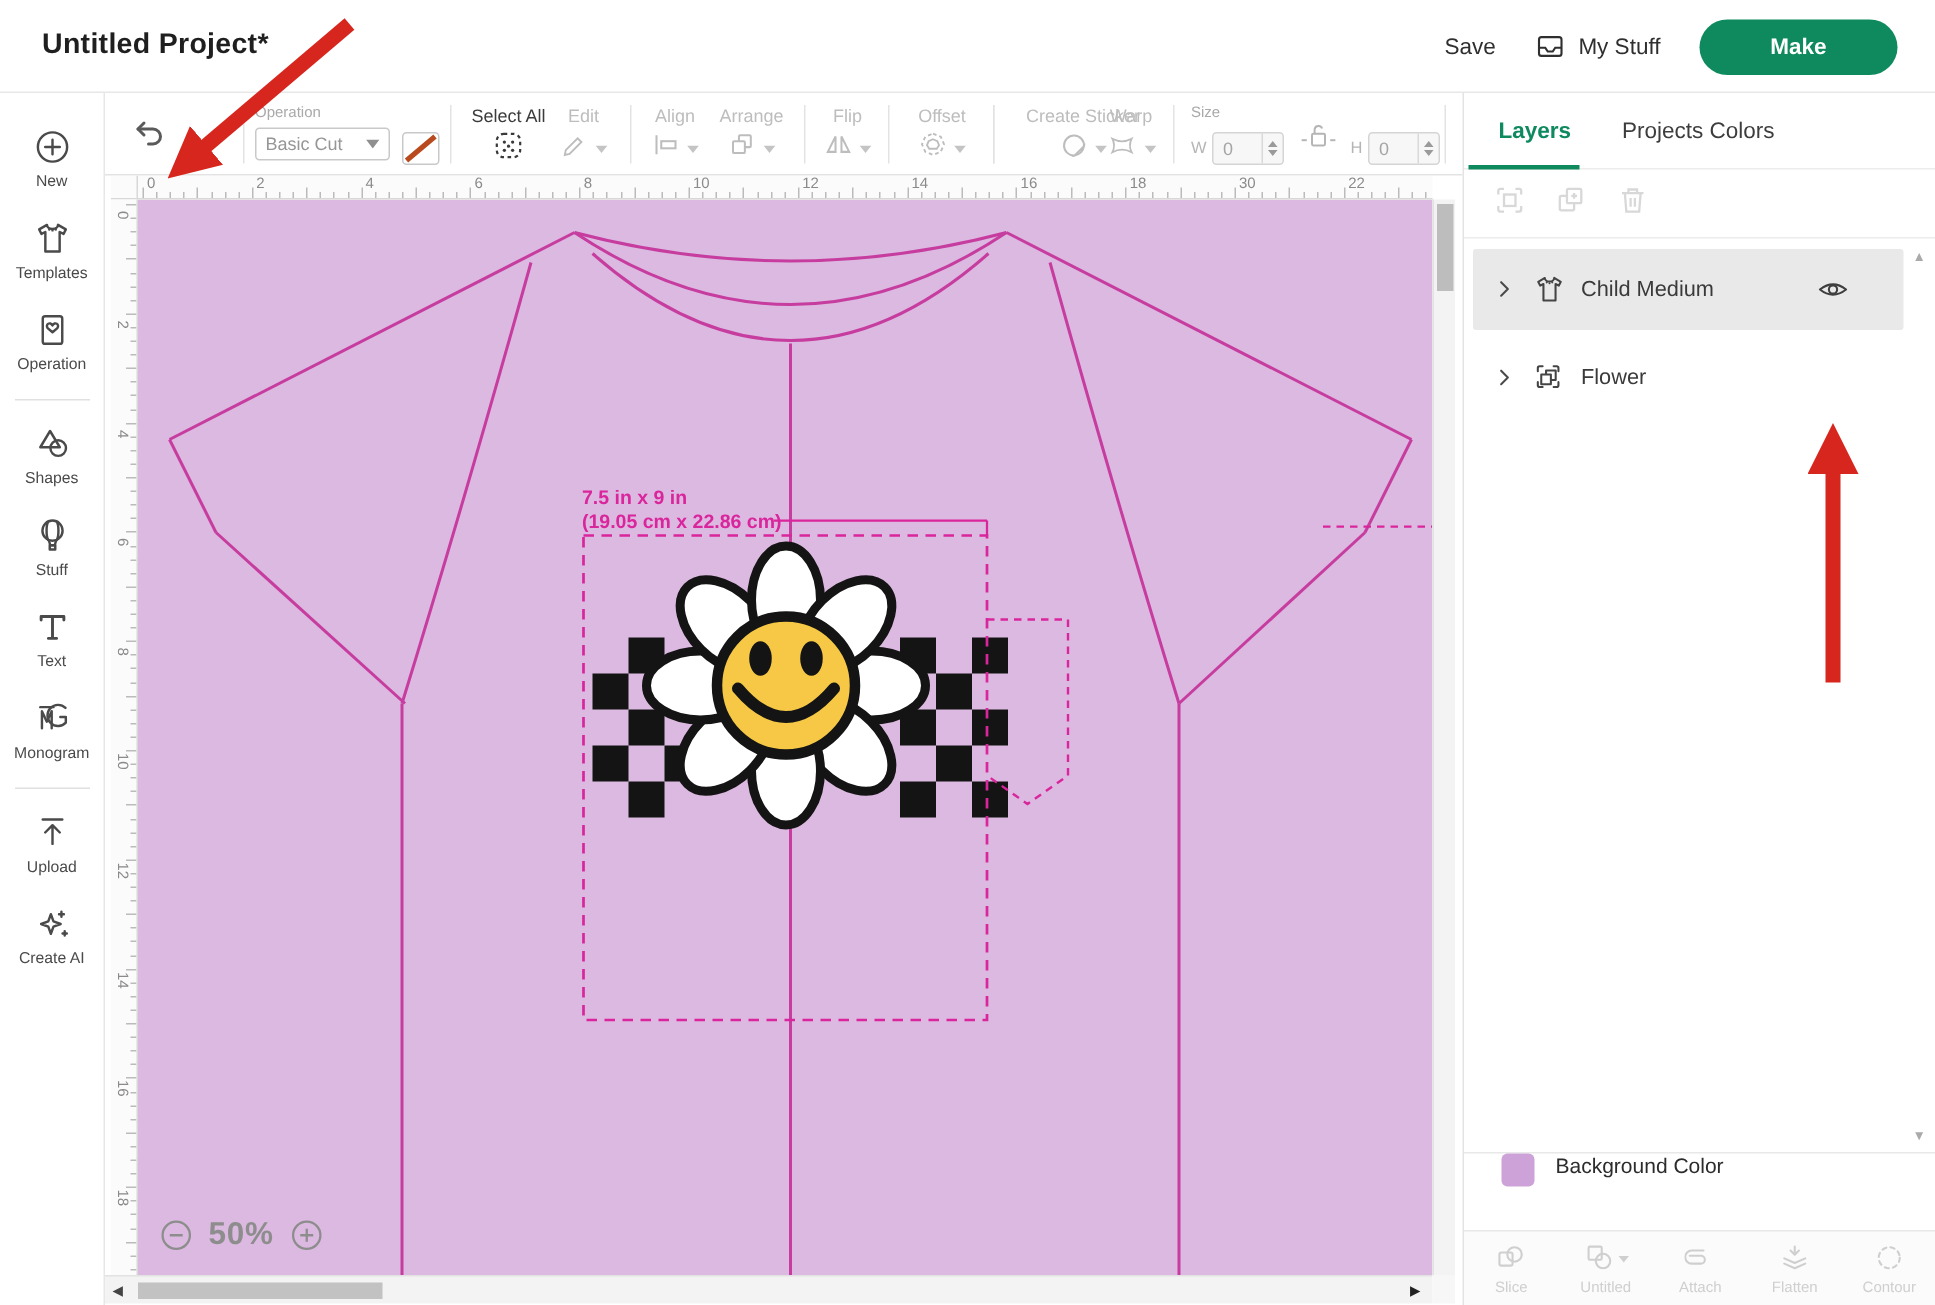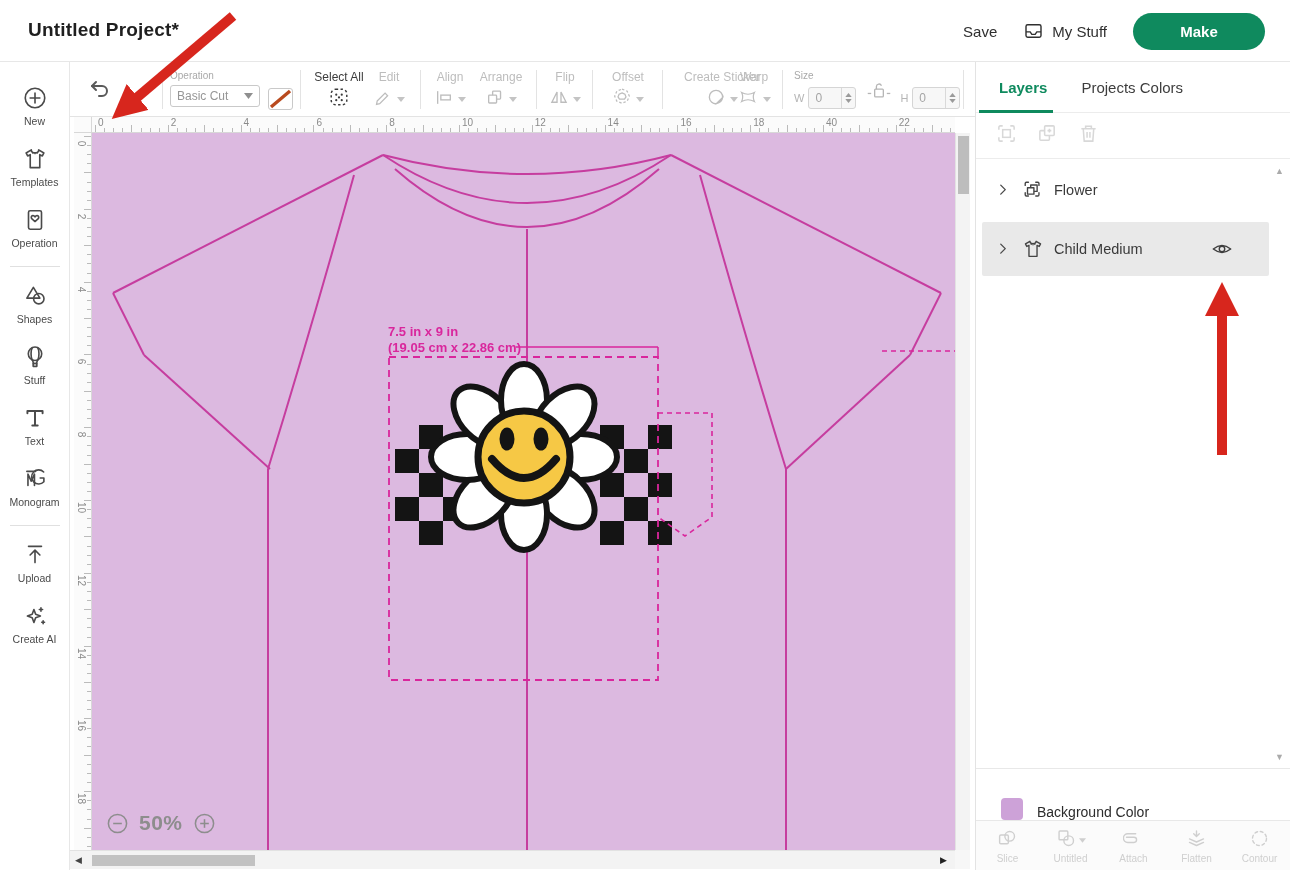--- a/index.html
+++ b/index.html
@@ -91,21 +91,21 @@
   .layer-actions { height:46px; border-bottom:1px solid #ececec; display:flex; align-items:center; gap:20px; padding-left:20px; }
   .layer-rows { position:absolute; left:6px; top:104px; width:287px; }
   .layer-row { position:relative; height:48px; display:flex; align-items:center; gap:10px; padding-left:12px;
                border-radius:2px; margin-bottom:8px; cursor:pointer; }
   .layer-row.selected { background:#e9e9e9; height:54px; }
   .layer-row .lname { font-size:14.5px; color:#3a3a3a; }
   .layer-row .eye { margin-left:auto; margin-right:36px; display:flex; cursor:pointer; }
   .pscroll-up { position:absolute; right:6px; top:104px; font-size:9px; color:#aaa; }
   .pscroll-dn { position:absolute; right:6px; top:690px; font-size:9px; color:#aaa; }
   .bgcolor { position:absolute; left:0; top:706px; width:315px; height:52px; border-top:1px solid #e8e8e8;
-             display:flex; align-items:flex-end; }
+             display:flex; align-items:flex-start; }
   .bg-swatch { width:22px; height:22px; border-radius:4px; background:var(--bg-swatch,#cda2d8); margin-left:25px; cursor:pointer; }
   .bg-label { font-size:14px; color:#2c2c2c; margin-left:14px; }
   .pfooter { position:absolute; left:0; top:758px; width:315px; height:50px; background:#fbfbfb;
              border-top:1px solid #e8e8e8; display:flex; }
   .f-item { flex:1; display:flex; flex-direction:column; align-items:center; justify-content:center; gap:4px; color:#cfcfcf; }
   .f-item .flbl { font-size:10px; }
   .f-ic { display:flex; align-items:center; gap:2px; }
 
   .arrow { position:absolute; z-index:9; pointer-events:none; }
 </style>
@@ -501,21 +501,21 @@
       <span class="rt-num" style="left: 6px;">0</span>
       <span class="rt-num" style="left: 78.8px;">2</span>
       <span class="rt-num" style="left: 151.6px;">4</span>
       <span class="rt-num" style="left: 224.4px;">6</span>
       <span class="rt-num" style="left: 297.2px;">8</span>
       <span class="rt-num" style="left: 370px;">10</span>
       <span class="rt-num" style="left: 442.8px;">12</span>
       <span class="rt-num" style="left: 515.6px;">14</span>
       <span class="rt-num" style="left: 588.4px;">16</span>
       <span class="rt-num" style="left: 661.2px;">18</span>
-      <span class="rt-num" style="left: 734px;">40</span>
+      <span class="rt-num" style="left: 734px;">30</span>
       <span class="rt-num" style="left: 806.8px;">22</span>
     </div>
   <div class="ruler-left" id="ruler-left">
       <div class="rl-tick" style="top: 3px; width: 7px;"></div>
       <div class="rl-tick" style="top: 12.1px; width: 4px;"></div>
       <div class="rl-tick" style="top: 21.2px; width: 4px;"></div>
       <div class="rl-tick" style="top: 30.3px; width: 4px;"></div>
       <div class="rl-tick" style="top: 39.4px; width: 7px;"></div>
       <div class="rl-tick" style="top: 48.5px; width: 4px;"></div>
       <div class="rl-tick" style="top: 57.6px; width: 4px;"></div>
@@ -716,57 +716,57 @@
       <span>
         <svg width="21" height="21" viewBox="0 0 22 22" fill="none" stroke="#d8d8d8" stroke-width="1.6">
           <path d="M3.5,6 h15"></path>
             <path d="M8,6 V3.5 h6 V6"></path>
             <path d="M5.5,6 l1,13 h9 l1,-13"></path>
           <path d="M9.5,9.5 v6 M12.5,9.5 v6"></path>
           </svg></span>
     </div>
 
     <div class="layer-rows" id="layer-rows">
+        <div class="layer-row selected">
+          <span style="display: flex;">
+            <svg width="18" height="18" viewBox="0 0 24 24" fill="none" stroke="#4a4a4a" stroke-width="1.8" stroke-linecap="round" stroke-linejoin="round">
+              <path d="M9,5.5 L15,11.5 9,17.5"></path>
+            </svg>
+          </span>
+          <span style="display: flex;">
+            <svg width="22" height="22" viewBox="0 0 24 24" fill="none" stroke="#444" stroke-width="1.5" stroke-linecap="round" stroke-linejoin="round">
+              <path d="M8.6,3.6 L3.8,6.4 5.2,9.2 7.6,8 V20 h8.8 V8 l2.4,1.2 1.4,-2.8 L15.4,3.6 a3.4,2.6 0 0 1 -6.8,0 Z"></path>
+              <path d="M10,6.8 h0.01 M12,7.4 h0.01 M14,6.8 h0.01" stroke-dasharray="0.1 2"></path>
+            </svg>
+          </span>
+          <span class="lname">Child Medium</span>
+          <span class="eye">
+            <svg width="22" height="22" viewBox="0 0 24 24" fill="none" stroke="#3f3f3f" stroke-width="1.5" stroke-linecap="round" stroke-linejoin="round">
+              <path d="M2.5,12 Q12,4.5 21.5,12 Q12,19.5 2.5,12 Z"></path>
+              <circle cx="12" cy="12" r="3"></circle>
+            </svg>
+          </span>
+        </div>
         <div class="layer-row">
           <span style="display: flex;">
             <svg width="18" height="18" viewBox="0 0 24 24" fill="none" stroke="#4a4a4a" stroke-width="1.8" stroke-linecap="round" stroke-linejoin="round">
               <path d="M9,5.5 L15,11.5 9,17.5"></path>
             </svg>
           </span>
           <span style="display: flex;">
             <svg width="22" height="22" viewBox="0 0 24 24" fill="none" stroke="#444" stroke-width="1.5" stroke-linecap="round" stroke-linejoin="round">
               <path d="M3.5,7 V4.8 a1.3,1.3 0 0 1 1.3,-1.3 H7"></path>
               <path d="M15,3.5 h2.2 a1.3,1.3 0 0 1 1.3,1.3 V7"></path>
               <path d="M18.5,15 v2.2 a1.3,1.3 0 0 1 -1.3,1.3 H15"></path>
               <path d="M7,18.5 H4.8 a1.3,1.3 0 0 1 -1.3,-1.3 V15"></path>
               <rect x="9.5" y="6.5" width="7" height="7"></rect>
               <rect x="6" y="9.5" width="7" height="7" fill="#fff"></rect>
             </svg>
           </span>
           <span class="lname">Flower</span>
-        </div>
-        <div class="layer-row selected">
-          <span style="display: flex;">
-            <svg width="18" height="18" viewBox="0 0 24 24" fill="none" stroke="#4a4a4a" stroke-width="1.8" stroke-linecap="round" stroke-linejoin="round">
-              <path d="M9,5.5 L15,11.5 9,17.5"></path>
-            </svg>
-          </span>
-          <span style="display: flex;">
-            <svg width="22" height="22" viewBox="0 0 24 24" fill="none" stroke="#444" stroke-width="1.5" stroke-linecap="round" stroke-linejoin="round">
-              <path d="M8.6,3.6 L3.8,6.4 5.2,9.2 7.6,8 V20 h8.8 V8 l2.4,1.2 1.4,-2.8 L15.4,3.6 a3.4,2.6 0 0 1 -6.8,0 Z"></path>
-              <path d="M10,6.8 h0.01 M12,7.4 h0.01 M14,6.8 h0.01" stroke-dasharray="0.1 2"></path>
-            </svg>
-          </span>
-          <span class="lname">Child Medium</span>
-          <span class="eye">
-            <svg width="22" height="22" viewBox="0 0 24 24" fill="none" stroke="#3f3f3f" stroke-width="1.5" stroke-linecap="round" stroke-linejoin="round">
-              <path d="M2.5,12 Q12,4.5 21.5,12 Q12,19.5 2.5,12 Z"></path>
-              <circle cx="12" cy="12" r="3"></circle>
-            </svg>
-          </span>
         </div>
       </div>
     <div class="pscroll-up">▲</div>
     <div class="pscroll-dn">▼</div>
 
     <div class="bgcolor">
       <div class="bg-swatch"></div>
       <div class="bg-label">Background Color</div>
     </div>
 

